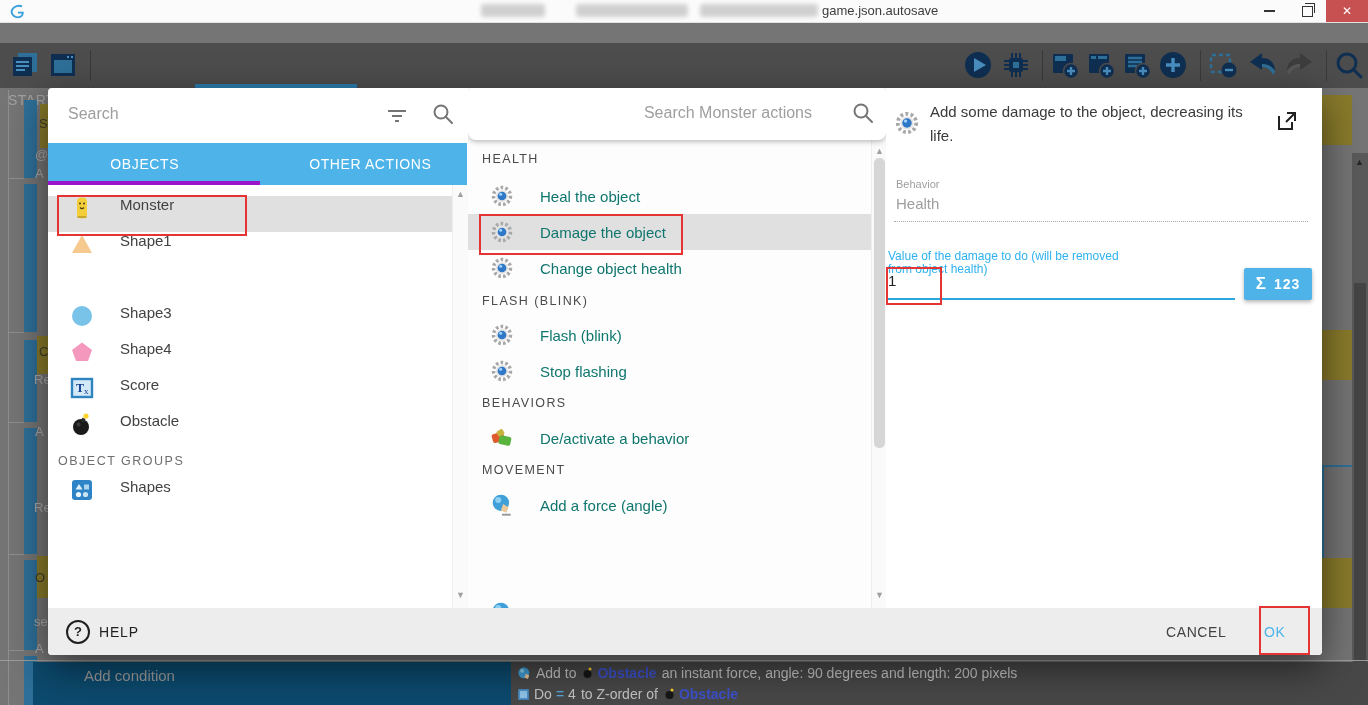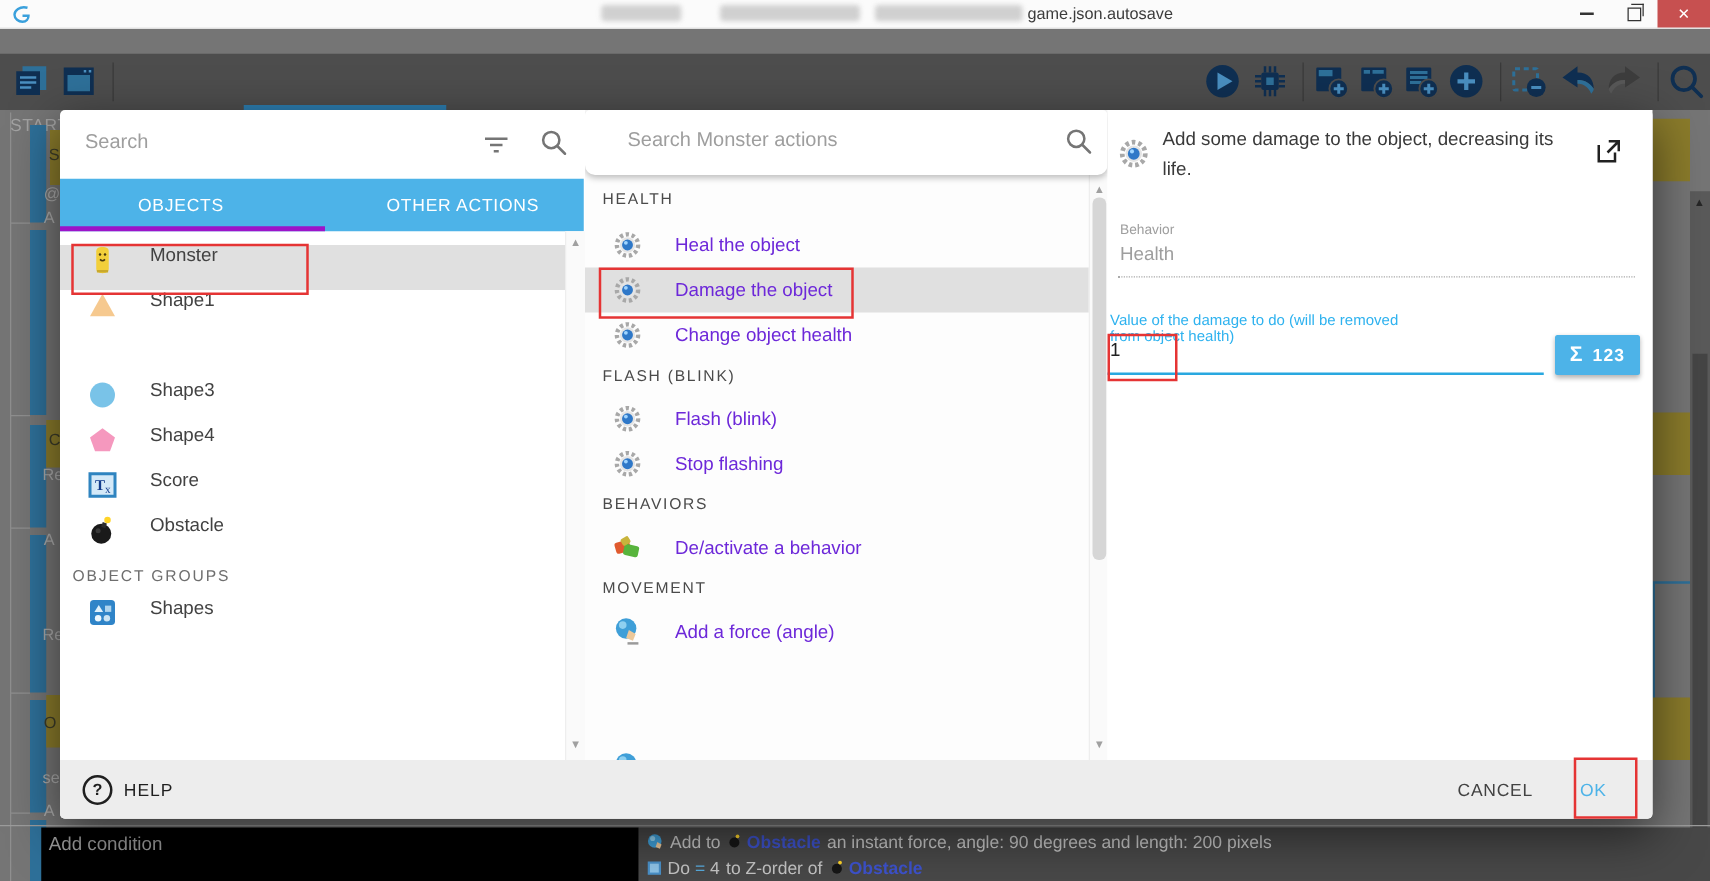--- a/index.html
+++ b/index.html
@@ -25,21 +25,21 @@
   .tb-sep{top:7px;width:1px;height:31px;background:#3a3a3a;}
   .tab-indicator{left:195px;top:41px;width:162px;height:5px;background:#2c7daf;}
   .scene-tab{left:8px;top:49px;font-size:14px;color:#a2a2a2;letter-spacing:.5px;white-space:nowrap;}
   .tree-line{left:8px;top:47px;width:1px;height:615px;background:#8f8f8f;}
   .tick{height:1px;background:#8f8f8f;left:8px;width:16px;}
   .bluebar{left:24px;width:13px;background:#2e7099;}
   .ypatch{background:#8a7b2b;}
   .frag{color:#a9a9a9;font-size:13px;}
   .dotsD{background-image:radial-gradient(circle, rgba(255,255,255,0.05) 1px, transparent 1.2px);background-size:5px 5px;}
   .bottomrow{border-top:1px solid #9c9c9c;}
-  .cond-cell{background:#000000;color:#9b9b9b;font-size:15px;}
+  .cond-cell{background:#0c4a6e;color:#9b9b9b;font-size:15px;padding-left:45px;}
   .act-cell{background:#484848;}
   .evt-line{position:absolute;left:6px;display:flex;align-items:center;white-space:nowrap;font-size:14px;color:#c4c4c4;}
   .evt-obj{color:#3d52cc;font-weight:bold;margin:0 5px 0 3px;}
   .evt-op{color:#58aadc;margin:0 4px;}
   .rsb-track{left:1352px;top:110px;width:16px;height:595px;background:#5a5a5a;}
   .rsb-thumb{left:2px;top:130px;width:12px;height:465px;background:#454545;}
 
   
   .dialog{left:48px;top:88px;width:1274px;height:567px;background:#ffffff;border-radius:4px;box-shadow:0 12px 40px rgba(0,0,0,.55);}
   .dotsL{background-image:radial-gradient(circle, rgba(0,0,0,0.05) 1px, transparent 1.2px);background-size:5px 5px;}
@@ -59,21 +59,21 @@
   .vsb{width:15px;background:#fafafa;border-left:1px solid #eee;}
   .sb-arrow{position:absolute;left:0;width:15px;text-align:center;font-size:9px;color:#a0a0a0;}
   .sb-thumb{position:absolute;left:2px;width:11px;background:#d6d6d6;border-radius:5px;}
 
   
   .mp{left:420px;top:0;width:418px;height:520px;overflow:hidden;background:#fdfdfd;}
   .m-search-card{left:0;top:0;width:418px;height:52px;background:#fff;border-radius:4px 4px 8px 8px;box-shadow:0 2px 5px rgba(0,0,0,.25);z-index:3;}
   .sec-header{position:absolute;left:14px;font-size:12.5px;color:#4a4a4a;letter-spacing:1.4px;}
   .act-row{left:0;width:404px;height:36px;display:flex;align-items:center;}
   .act-icon{width:24px;height:24px;margin-left:22px;flex:none;}
-  .act-label{margin-left:26px;font-size:15px;color:#6d28d9;}
+  .act-label{margin-left:26px;font-size:15px;color:#0f766e;}
 
   
   .rp{left:838px;top:0;width:436px;height:520px;background:#fff;}
   .desc-text{left:44px;top:12px;width:340px;font-size:15px;line-height:24px;color:#3a3a3a;}
   .behavior-label{left:10px;top:90px;font-size:11px;color:#9e9e9e;}
   .behavior-value{left:10px;top:107px;font-size:15px;color:#9e9e9e;}
   .dotted-line{left:8px;top:133px;width:414px;border-bottom:1px dotted #aaa;}
   .param-label{left:2px;top:162px;font-size:12px;line-height:13px;color:#2eb2ef;}
   .param-input{left:2px;top:184px;width:340px;font-size:15px;color:#212121;border:none;outline:none;background:transparent;font-family:"Liberation Sans",sans-serif;padding:0;}
   .input-underline{left:0;top:210px;width:349px;height:2px;background:#29a8e0;}
@@ -339,21 +339,21 @@
       </div>
 
       <div class="abs vsb dotsL" style="left:404px;top:97px;height:423px">
         <div class="sb-arrow" style="top:4px">▲</div>
         <div class="sb-arrow" style="top:405px">▼</div>
       </div>
     </div>
 
     <div class="abs mp dotsL">
       <div class="abs m-search-card">
-        <input class="abs search-input" style="left: 32px; top: 15px; width: 330px;" placeholder="Search Monster actions">
+        <input class="abs search-input" style="left: 12px; top: 15px; width: 330px; text-align: right;" placeholder="Search Monster actions">
         <svg class="abs" style="left:384px;top:14px" width="22" height="22" viewBox="0 0 22 22">
           <circle cx="9" cy="9" r="6.5" fill="none" stroke="#757575" stroke-width="2"></circle>
             <path d="M14 14 L20 20" stroke="#757575" stroke-width="2" stroke-linecap="round"></path>
         </svg>
       </div>
 
       <div class="abs sec-header" style="top:64px">HEALTH</div>
 
       <div class="abs act-row" style="top:90px">
         <svg class="act-icon" viewBox="0 0 22 22">

